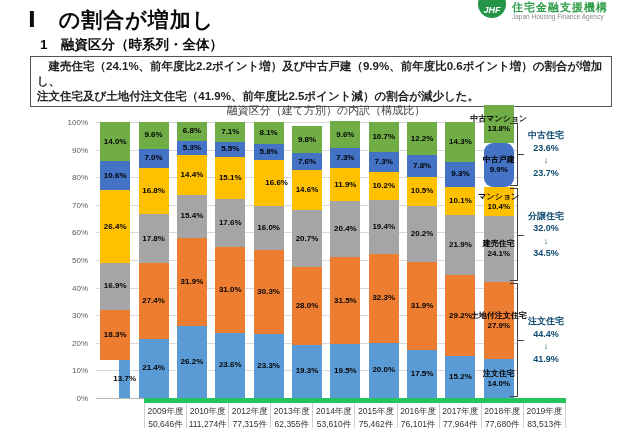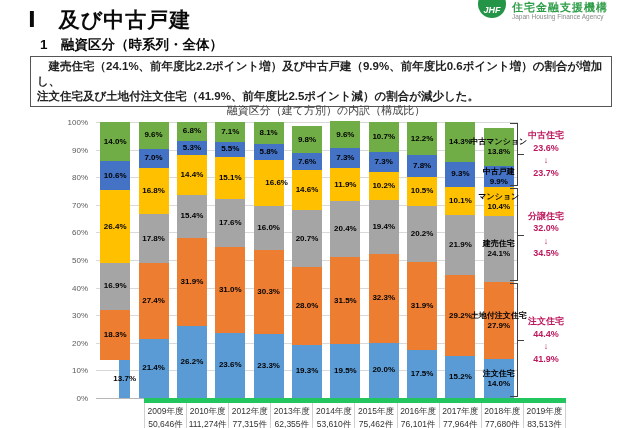--- a/index.html
+++ b/index.html
@@ -33,29 +33,29 @@
   .x-table{position:absolute;left:96px;top:398px;width:422px;display:flex;border-top:5px solid #22c55e;margin-left:48px;}
   .x-cell{flex:1;border-left:1px solid #d0d0d0;text-align:center;min-width:0;}
   .x-cell:last-child{border-right:1px solid #d0d0d0;}
   .x-year{font-size:8.5px;color:#333;padding-top:3px;height:13px;white-space:nowrap;}
   .x-count{font-size:8.5px;color:#333;height:13px;white-space:nowrap;}
   
   .bracket{position:absolute;left:510px;width:8px;box-sizing:border-box;
            border-top:1px solid #404040;border-right:1px solid #404040;border-bottom:1px solid #404040;}
   .bracket::after{content:"";position:absolute;right:-7px;top:50%;width:6px;height:0;border-top:1px solid #404040;}
   .ann{position:absolute;left:521px;width:50px;display:flex;flex-direction:column;align-items:center;
-       justify-content:center;text-align:center;font-weight:bold;color:#be185d;}
+       justify-content:center;text-align:center;font-weight:bold;color:#0c4a6e;}
   .ann div{font-size:9px;line-height:12.5px;white-space:nowrap;}
 </style>
 </head>
 <body>
 
 <div class="page">
 
-  <div class="page-title">Ⅰ　及び中古戸建</div>
+  <div class="page-title">Ⅰ　の割合が増加し</div>
 
   <div class="logo">
     <div class="logo-circle">
       <span>JHF</span>
     </div>
     <div class="logo-jp">住宅金融支援機構</div>
     <div class="logo-en">Japan Housing Finance Agency</div>
   </div>
 
   <div class="subtitle">1　融資区分（時系列・全体）</div>
@@ -310,21 +310,21 @@
             <div>建売住宅</div>
             <div>24.1%</div>
           </div>
         </div>
         <div class="seg" style="height: 28.7px; background: rgb(255, 192, 0);">
           <div class="seg-label">
             <div>マンション</div>
             <div>10.4%</div>
           </div>
         </div>
-        <div class="seg" style="height: 21px; background: rgb(68, 114, 196);">
+        <div class="seg" style="height: 44px; background: rgb(68, 114, 196); border-radius: 9px;">
           <div class="seg-label">
             <div>中古戸建</div>
             <div>9.9%</div>
           </div>
         </div>
         <div class="seg" style="height: 38.09px; background: rgb(112, 173, 71);">
           <div class="seg-label">
             <div>中古マンション</div>
             <div>13.8%</div>
           </div>

